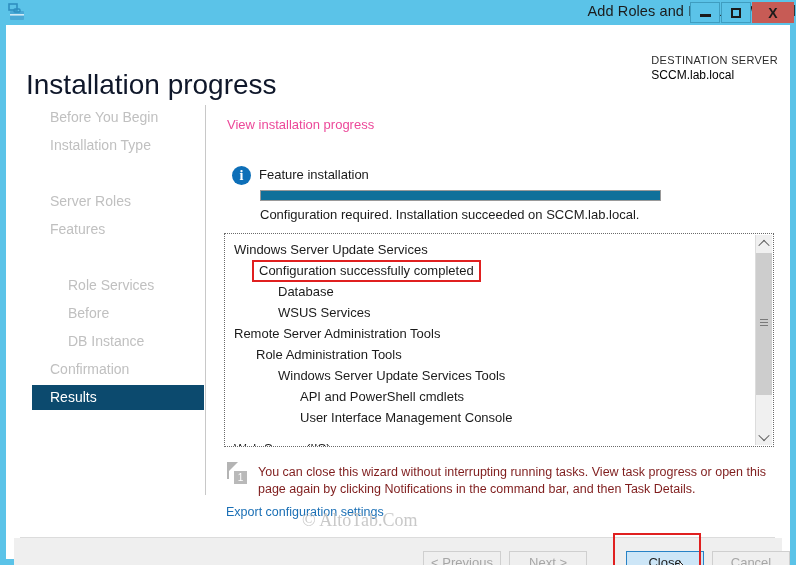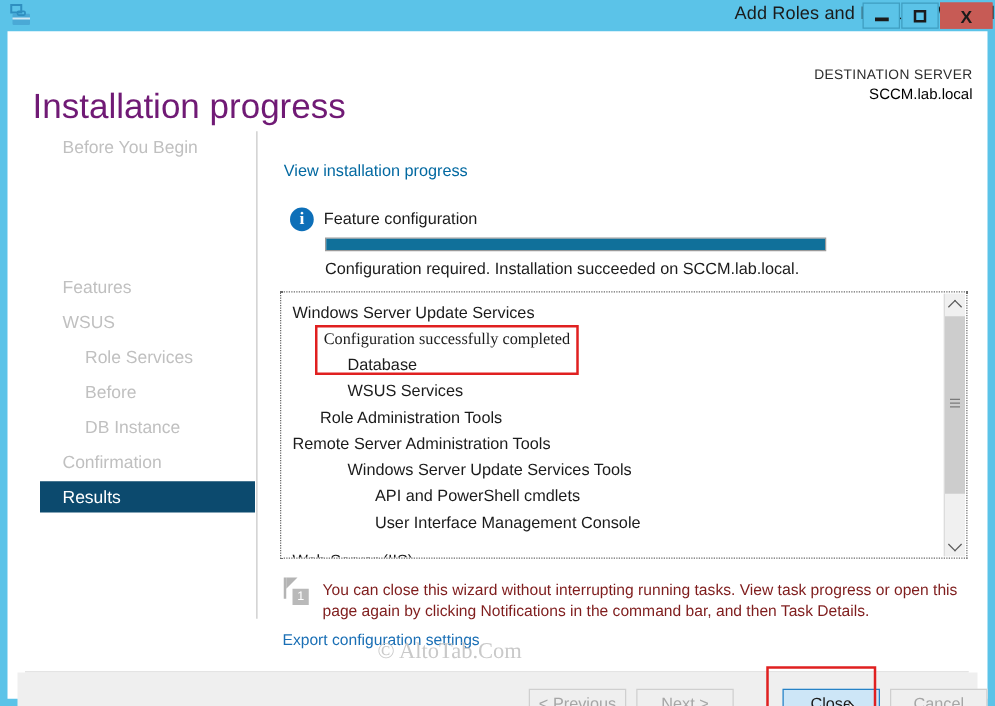--- a/index.html
+++ b/index.html
@@ -92,29 +92,28 @@
     width: 784px;
     height: 534px;
     background: #ffffff;
   }
 
   
   #page-title {
     position: absolute;
     left: 20px; top: 25px;
     font-size: 28px;
-    color: #701a75;
+    color: #0f172a;
     font-weight: normal;
     letter-spacing: 0px;
     text-align: right;
   }
   #dest-block {
     position: absolute;
     right: 12px; top: 28px;
-    text-align: right;
     line-height: 15px;
   }
   #dest-label {
     font-size: 11px;
     color: #2c2c2c;
     letter-spacing: 0.3px;
   }
   #dest-value {
     font-size: 12px;
     color: #000000;
@@ -154,23 +153,23 @@
   }
 
   
   #main {
     position: absolute;
     left: 215px; top: 80px;
     width: 560px;
   }
   #view-progress-label {
     position: absolute;
-    left: 6px; top: 24px;
+    left: 6px; top: 12px;
     font-size: 13px;
-    color: #0369a1;
+    color: #ec4899;
   }
   #info-icon {
     position: absolute;
     left: 11px; top: 61px;
     width: 19px; height: 19px;
     border-radius: 50%;
     background: #0d6fb8;
     color: #ffffff;
     font-family: "Liberation Serif", serif;
     font-size: 14px;
@@ -232,24 +231,23 @@
     cursor: default;
   }
   .lvl0 { padding-left: 9px; }
   .lvl1 { padding-left: 31px; }
   .lvl2 { padding-left: 53px; }
   .lvl3 { padding-left: 75px; }
   .list-row.spacer { height: 10px; }
   .redbox {
     display: inline-block;
     border: 2px solid #e02020;
-    padding: 0px 5px 19px 5px;
+    padding: 0px 5px 1px 5px;
     line-height: 17px;
     margin-left: -4px;
-    font-family: Liberation Serif, serif;
   }
 
   
   #scroll {
     position: absolute;
     right: 1px; top: 1px;
     width: 17px;
     height: 210px;
     background: #f0f0f0;
     border-left: 1px solid #dcdcdc;
@@ -441,51 +439,52 @@
 
     <h1 id="page-title">Installation progress</h1>
 
     <div id="dest-block">
       <div id="dest-label">DESTINATION SERVER</div>
       <div id="dest-value">SCCM.lab.local</div>
     </div>
 
     <div id="sidebar">
         <div class="nav-item" style="top: 0px;">Before You Begin</div>
+        <div class="nav-item" style="top: 28px;">Installation Type</div>
+        <div class="nav-item" style="top: 84px;">Server Roles</div>
         <div class="nav-item" style="top: 112px;">Features</div>
-        <div class="nav-item" style="top: 140px;">WSUS</div>
         <div class="nav-item indent" style="top: 168px;">Role Services</div>
         <div class="nav-item indent" style="top: 196px;">Before</div>
         <div class="nav-item" style="top: 252px;">Confirmation</div>
         <div class="nav-item indent" style="top: 224px;">DB Instance</div>
         <div class="nav-item selected" style="top: 280px;">Results</div>
       </div>
     <div id="sidebar-divider"></div>
 
     <div id="main">
 
       <div id="view-progress-label">View installation progress</div>
 
       <div id="info-icon">i</div>
-      <div id="feature-install-label">Feature configuration</div>
+      <div id="feature-install-label">Feature installation</div>
 
       <div id="progress-track">
         <div id="progress-fill" style="width: 100%; background: rgb(16, 112, 154);"></div>
       </div>
 
       <div id="status-text">Configuration required. Installation succeeded on SCCM.lab.local.</div>
 
       <div id="listbox">
         <div id="list-inner">
             <div class="list-row lvl0">Windows Server Update Services</div>
             <div class="list-row lvl1"><span class="redbox">Configuration successfully completed</span></div>
             <div class="list-row lvl2">Database</div>
             <div class="list-row lvl2">WSUS Services</div>
+            <div class="list-row lvl0">Remote Server Administration Tools</div>
             <div class="list-row lvl1">Role Administration Tools</div>
-            <div class="list-row lvl0">Remote Server Administration Tools</div>
             <div class="list-row lvl2">Windows Server Update Services Tools</div>
             <div class="list-row lvl3">API and PowerShell cmdlets</div>
             <div class="list-row lvl3">User Interface Management Console</div>
             <div class="list-row lvl0 spacer"></div>
             <div class="list-row lvl0">Web Server (IIS)</div>
           </div>
 
         <div id="scroll">
           <div class="sb-arrow" id="sb-up">
             <div class="chev up"></div>

